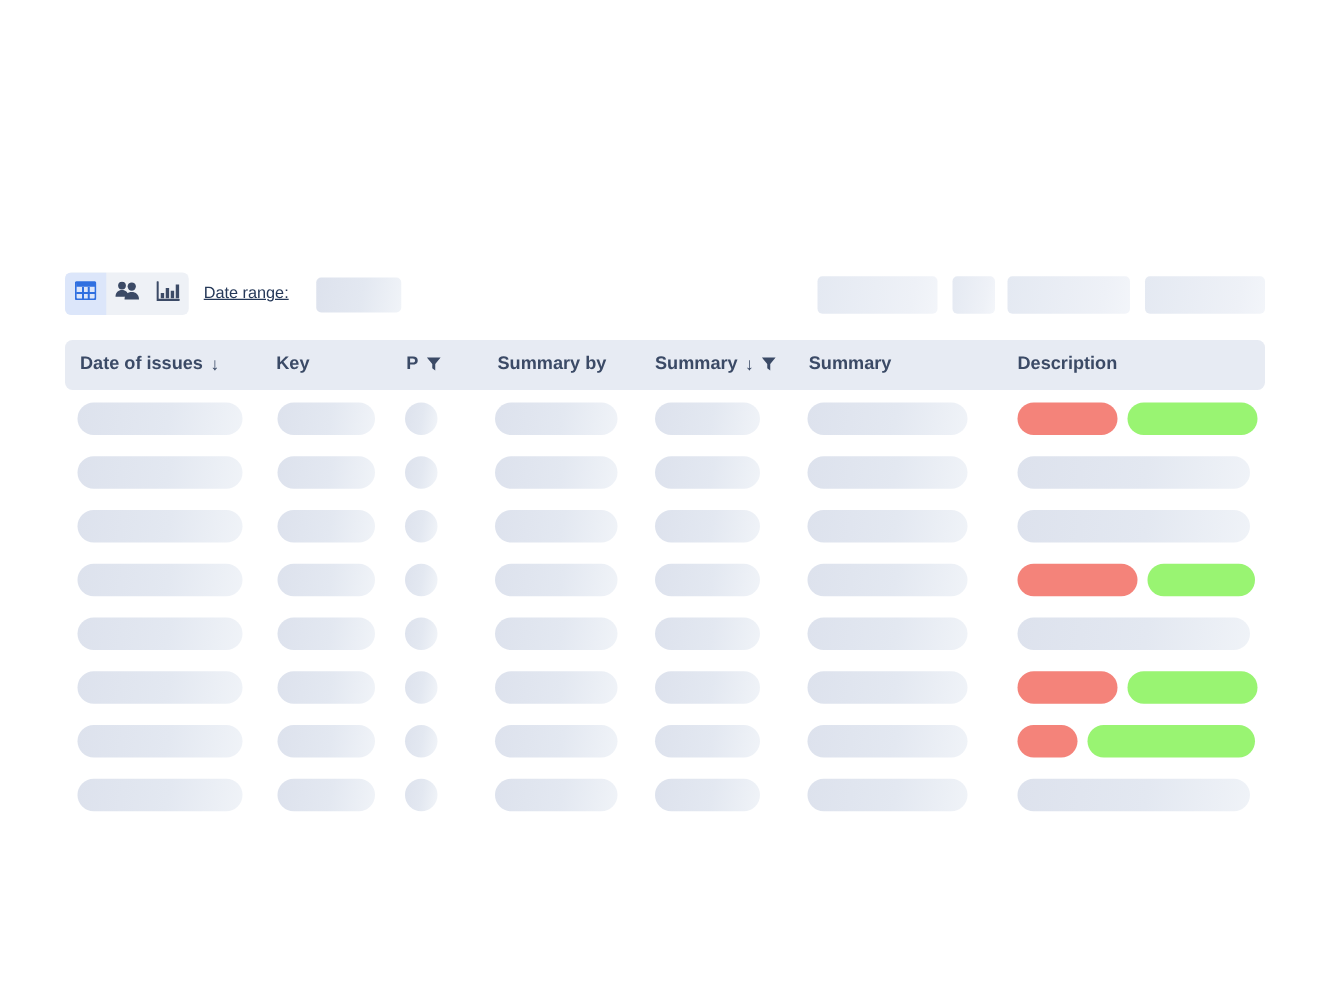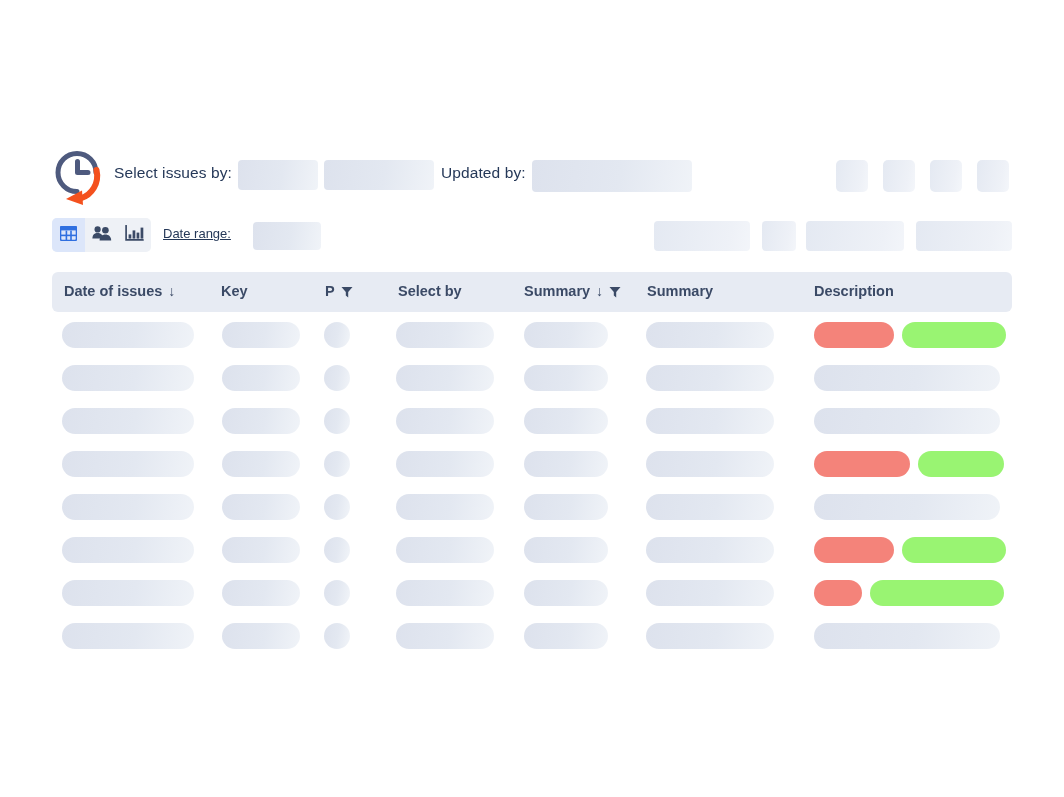--- a/index.html
+++ b/index.html
@@ -233,45 +233,20 @@
     height: 26px;
     border-radius: 13px;
     background: #99f472;
   }
 </style>
 </head>
 <body>
 
 <div class="app">
 
-  <div class="toolbar-1">
-
-    <div class="logo">
-      <svg width="56" height="58" viewBox="0 0 56 58" xmlns="http://www.w3.org/2000/svg">
-        <path d="M44 25.5 A19 19 0 1 0 25 44.5" fill="none" stroke="#4e5a7e" stroke-width="5" stroke-linecap="round"></path>
-        <path d="M25.5 14.5 L25.5 25.5 L36 25.5" fill="none" stroke="#4e5a7e" stroke-width="5" stroke-linecap="round" stroke-linejoin="round"></path>
-        <path d="M44.5 23 C47.5 36 40 48 28.5 51.5" fill="none" stroke="#f4511e" stroke-width="6" stroke-linecap="round"></path>
-        <path d="M30 43.5 L14 52 L31 58 Z" fill="#f4511e"></path>
-      </svg>
-    </div>
-
-    <div class="label-select">Select issues by:</div>
-
-    <span class="sk inp-a"></span>
-    <span class="sk inp-b"></span>
-
-    <div class="label-updated">Updated by:</div>
-
-    <span class="sk inp-c"></span>
-
-    <span class="sk-light sq sq1"></span>
-    <span class="sk-light sq sq2"></span>
-    <span class="sk-light sq sq3"></span>
-    <span class="sk-light sq sq4"></span>
-  </div>
 
   <div class="toolbar-2">
 
     <div class="viewgroup">
       <div class="vbtn active">
         <span>
           <svg width="17" height="15" viewBox="0 0 17 15" xmlns="http://www.w3.org/2000/svg">
             <rect x="0.5" y="0.5" width="16" height="14" rx="1.5" fill="none" stroke="#2f6fe0" stroke-width="1.6"></rect>
             <rect x="1" y="1" width="15" height="3.4" fill="#2f6fe0"></rect>
             <rect x="5.6" y="4.6" width="1.6" height="10" fill="#2f6fe0"></rect>
@@ -329,21 +304,21 @@
       <div class="th" style="left:273px;">
         <span>P</span>
         <span class="funnel">
           <svg width="12" height="12" viewBox="0 0 12 12" xmlns="http://www.w3.org/2000/svg">
             <path d="M0.5 1 L11.5 1 L7.2 6.1 L7.2 11.4 L4.8 9.6 L4.8 6.1 Z" fill="#3b4a66"></path>
           </svg>
         </span>
       </div>
 
       <div class="th" style="left:346px;">
-        <span>Select by</span>
+        <span>Summary by</span>
       </div>
 
       <div class="th" style="left:472px;">
         <span>Summary</span>
         <span class="arrow">↓</span>
         <span class="funnel">
           <svg width="12" height="12" viewBox="0 0 12 12" xmlns="http://www.w3.org/2000/svg">
             <path d="M0.5 1 L11.5 1 L7.2 6.1 L7.2 11.4 L4.8 9.6 L4.8 6.1 Z" fill="#3b4a66"></path>
           </svg>
         </span>

